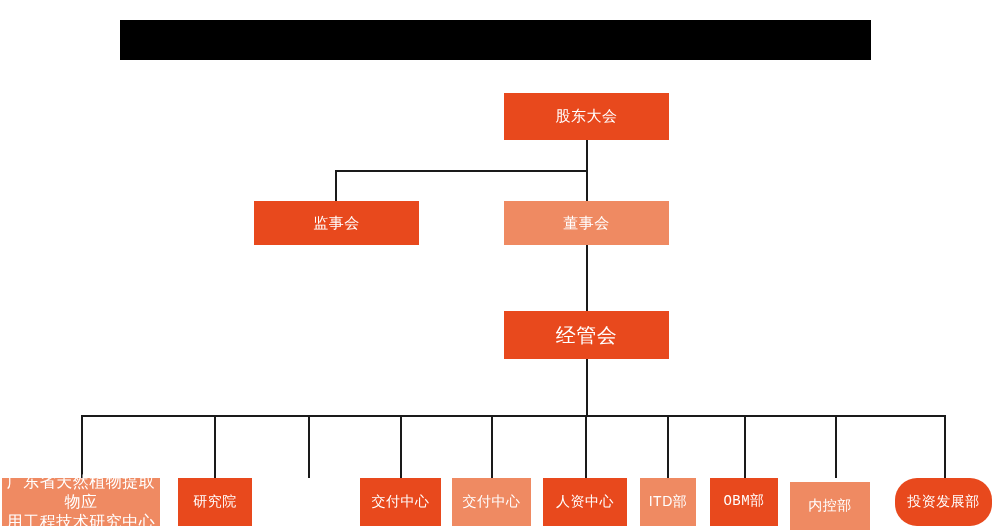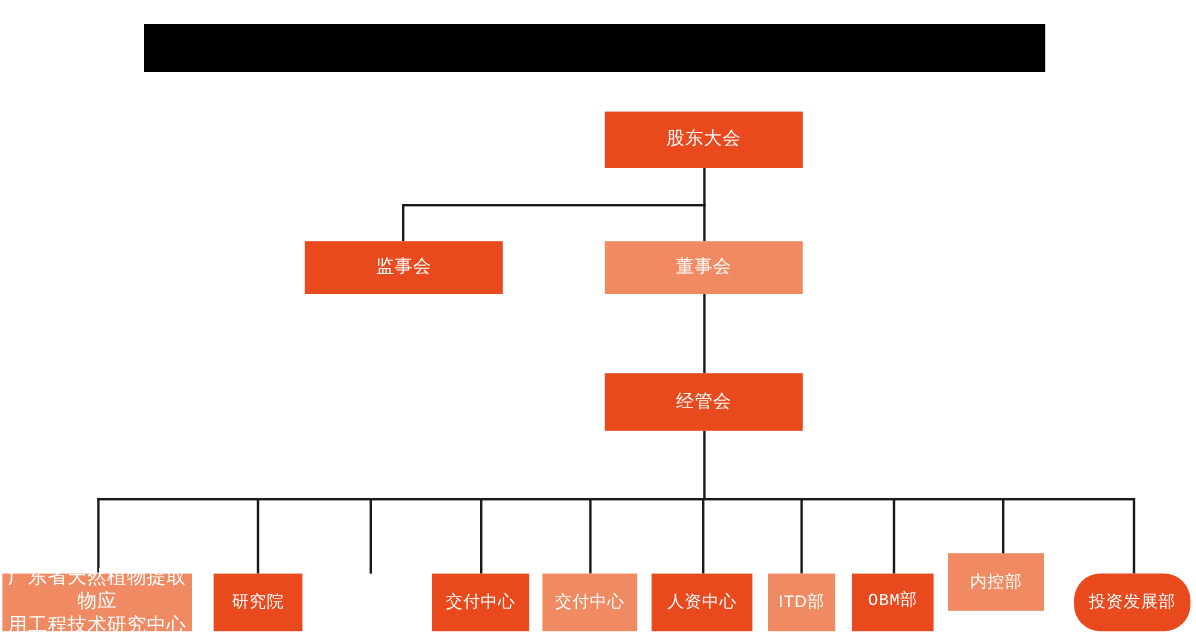--- a/index.html
+++ b/index.html
@@ -39,21 +39,21 @@
     color: #ffffff;
     line-height: 1.25;
     letter-spacing: 0.5px;
     z-index: 3;
   }
   .node.dark  { background: #E8491D; }
   .node.light { background: #EF8A62; }
 
   .node-lvl1 { font-size: 15px; }
   .node-lvl2 { font-size: 15px; }
-  .node-lvl3 { font-size: 15px; }
+  .node-lvl3 { font-size: 20px; }
   .node-leaf { font-size: 14px; }
   .node-leaf.small { font-size: 16px; padding: 0 4px; }
 
   
   .line {
     position: absolute;
     background: #1a1a1a;
     z-index: 1;
   }
   .line.v { width: 2px; }
@@ -112,17 +112,17 @@
   <div class="node dark node-leaf" style="left:360px; top:478px; width:81px; height:48px;">交付中心</div>
 
   <div class="node light node-leaf" style="left:452px; top:478px; width:79px; height:48px;">交付中心</div>
 
   <div class="node dark node-leaf" style="left:543px; top:478px; width:84px; height:48px;">人资中心</div>
 
   <div class="node light node-leaf" style="left:640px; top:478px; width:56px; height:48px;">ITD部</div>
 
   <div class="node dark node-leaf" style="left:710px; top:478px; width:68px; height:48px;font-family:Liberation Mono, monospace;">OBM部</div>
 
-  <div class="node light node-leaf" style="left:790px; top:461px; width:80px; height:48px;">内控部</div>
+  <div class="node light node-leaf" style="left:790px; top:482px; width:80px; height:48px;">内控部</div>
 
   <div class="node dark node-leaf" style="left:895px; top:478px; width:97px; height:48px;border-radius:22px;">投资发展部</div>
 
 </div>
 
 </body></html>

